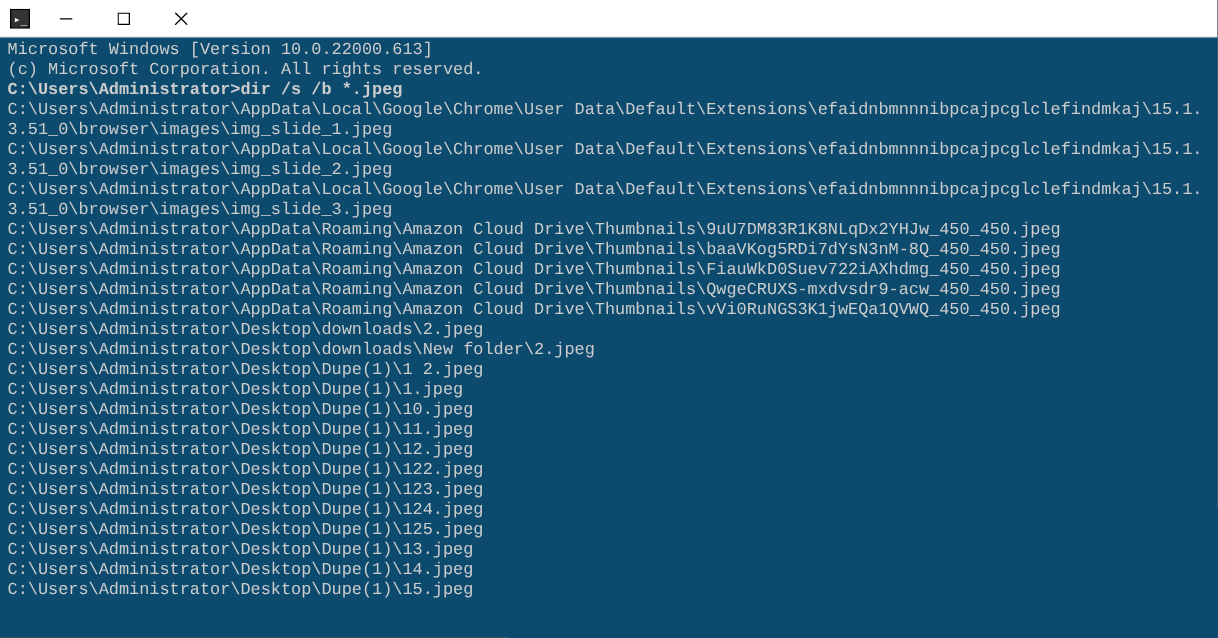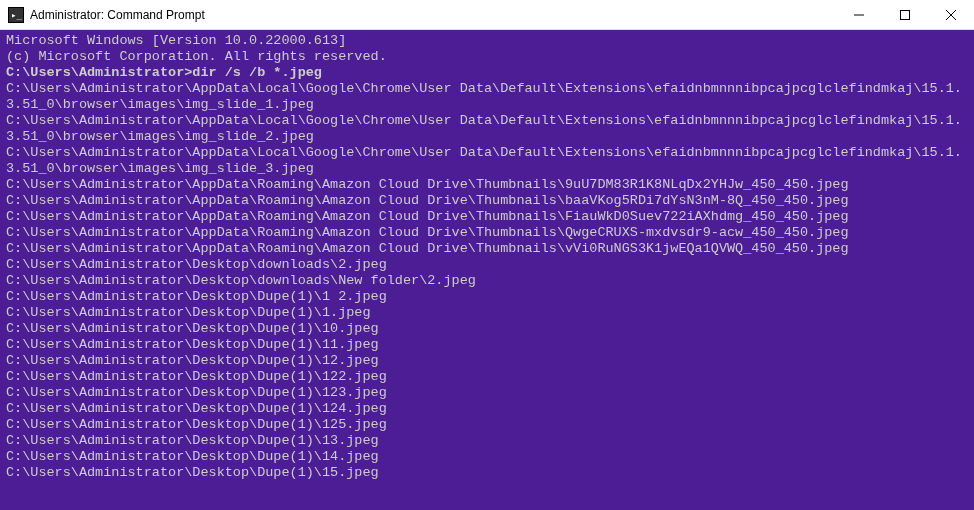--- a/index.html
+++ b/index.html
@@ -50,21 +50,21 @@
       align-items: center;
       justify-content: center;
       font-family: 'Segoe UI', sans-serif;
       font-size: 10px;
       color: #000;
       cursor: pointer;
     }
     .titlebar-btn svg { width: 10px; height: 10px; }
     .terminal {
       flex: 1;
-      background: #4c1d95;
+      background: #0c4a6e;
       color: #ccc;
       font-size: 13.5px;
       line-height: 16px;
       padding: 3px 6px;
       overflow: hidden;
       white-space: pre-wrap;
       word-break: break-all;
       font-family: Consolas, 'Courier New', monospace;
     }
     .line { display: block; }
@@ -75,21 +75,20 @@
 
 <div class="window">
   <div class="titlebar">
     <span class="titlebar-icon">
       <svg viewBox="0 0 16 16">
           <rect x="0" y="0" width="16" height="16" fill="#000"></rect>
           <rect x="1" y="1" width="14" height="14" fill="#333"></rect>
           <text x="3" y="11" font-size="9" fill="#fff" font-family="monospace">▸_</text>
         </svg>
     </span>
-    <span class="titlebar-title">Administrator: Command Prompt</span>
     <div class="titlebar-controls">
       <div class="titlebar-btn">
         <svg viewBox="0 0 10 10">
             <line x1="0" y1="5" x2="10" y2="5" stroke="#000" stroke-width="1"></line>
           </svg>
       </div>
       <div class="titlebar-btn">
         <svg viewBox="0 0 10 10">
             <rect x="0.5" y="0.5" width="9" height="9" fill="none" stroke="#000" stroke-width="1"></rect>
           </svg>

